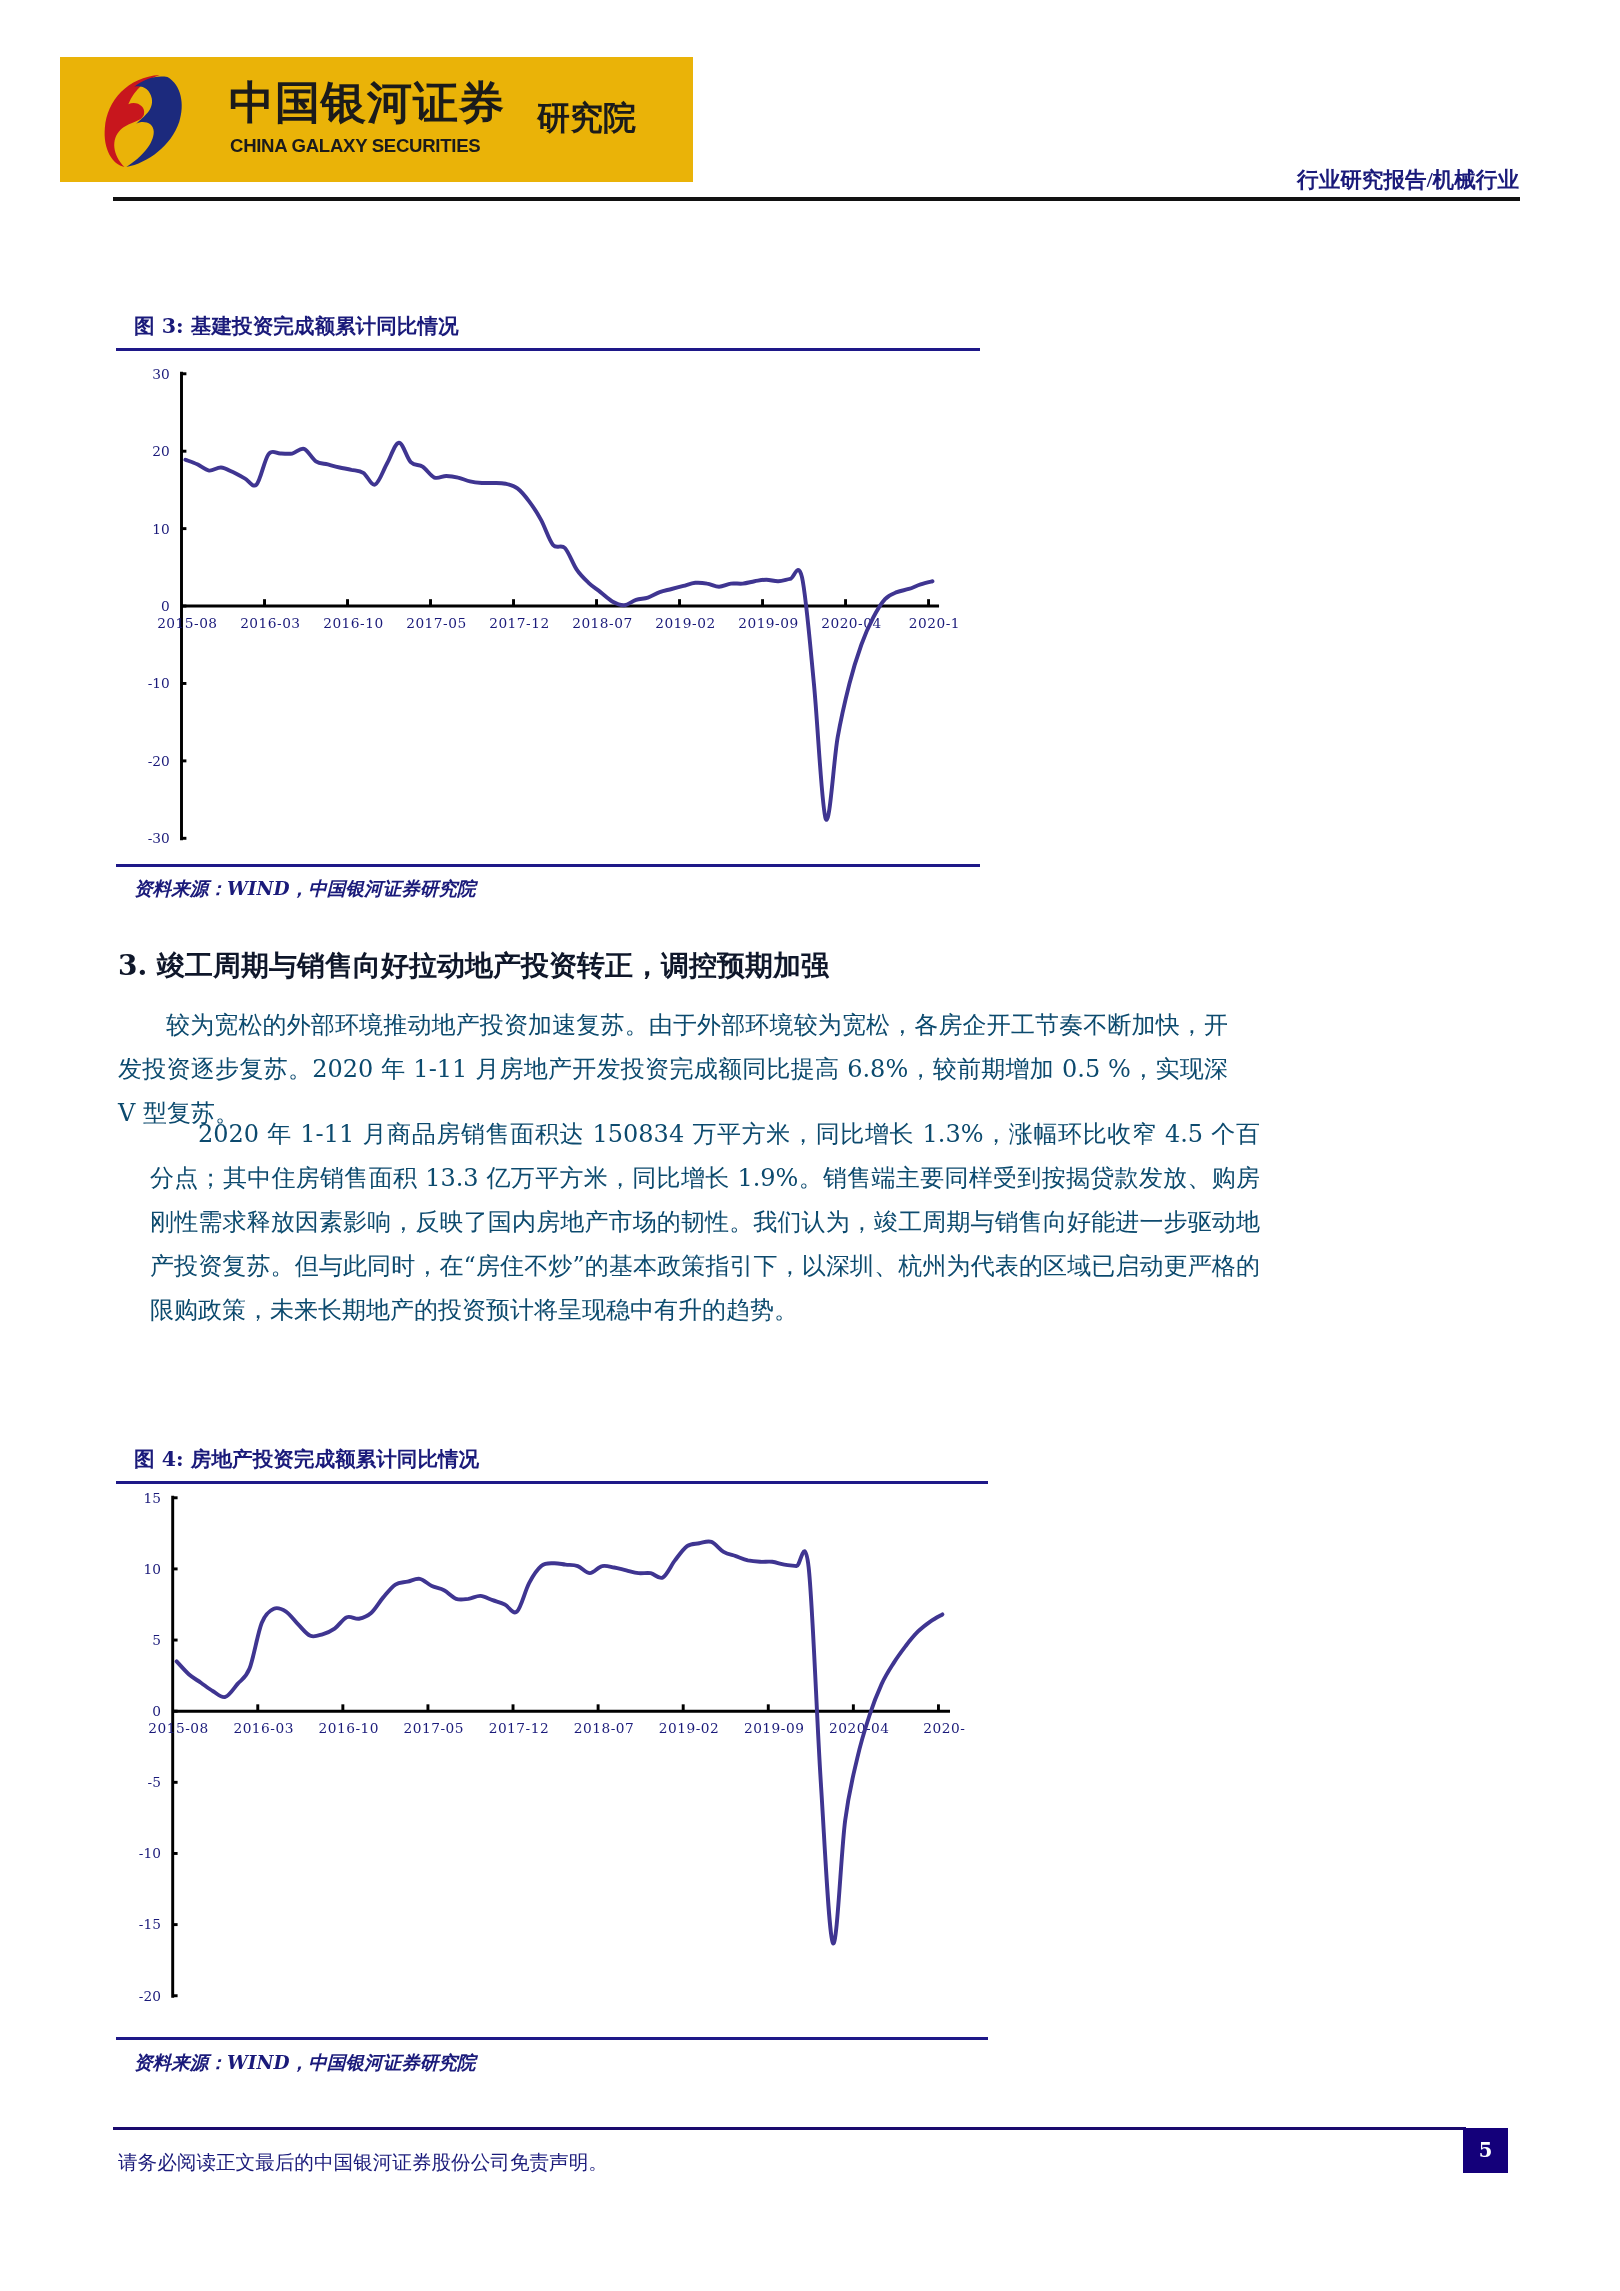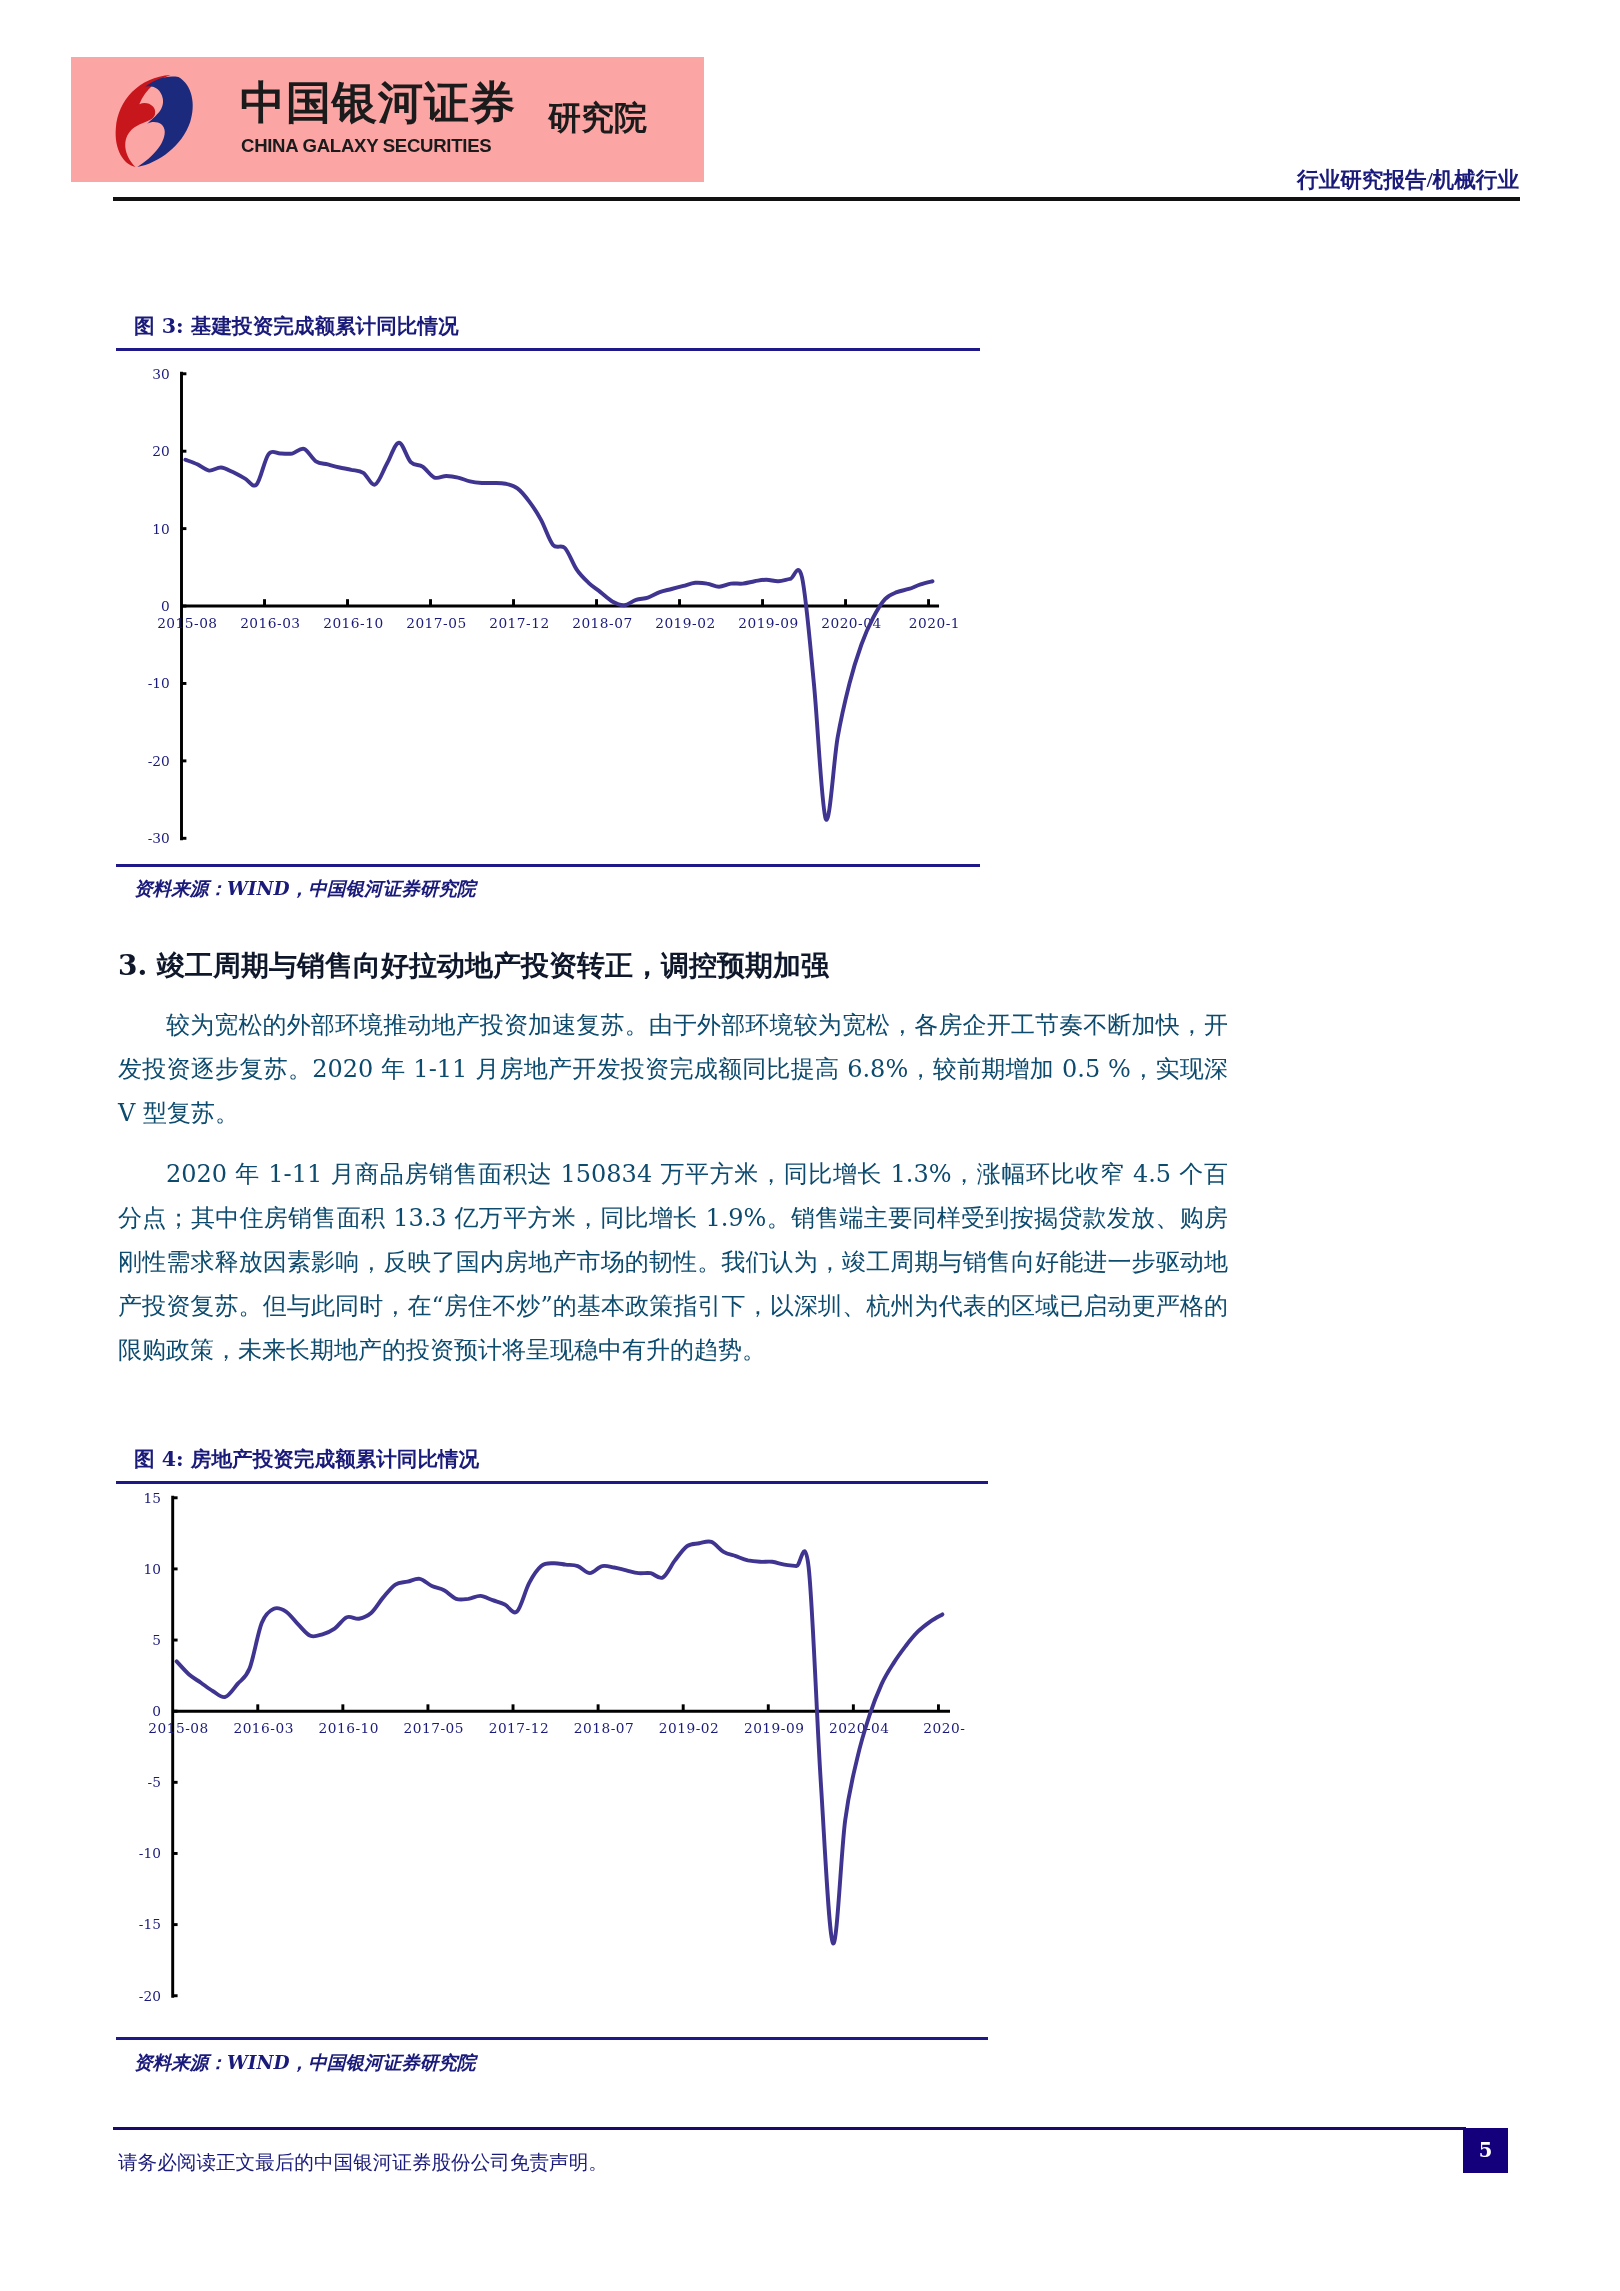--- a/index.html
+++ b/index.html
@@ -1,21 +1,21 @@
 <!DOCTYPE html>
 <html><head>
 <meta charset="utf-8">
 <style>
   html, body { margin: 0; padding: 0; background: #ffffff; }
   body { width: 1620px; height: 2292px; position: relative; overflow: hidden;
          font-family: "DejaVu Serif", "Liberation Serif", serif; color: #1a1a6e; }
   .abs { position: absolute; }
 
   
-  .logo-block { left: 71px; top: 57px; width: 633px; height: 125px; background: #fca5a5; }
+  .logo-block { left: 60px; top: 57px; width: 633px; height: 125px; background: #eab308; }
   .logo-mark { left: 39px; top: 13.7px; width: 88px; height: 98px; }
   .logo-cn { left: 169px; top: 15.7px; font-family: "DejaVu Sans", sans-serif; font-weight: bold;
              font-size: 45px; color: #1b1b1b; letter-spacing: 1px; white-space: nowrap; }
   .logo-en { left: 170px; top: 78px; font-family: "Liberation Sans", sans-serif; font-weight: bold;
              font-size: 18.6px; color: #1b1b1b; white-space: nowrap; letter-spacing: -0.3px; }
   .logo-inst { left: 477px; top: 39px; font-family: "DejaVu Sans", sans-serif; font-weight: bold;
                font-size: 33px; color: #1b1b1b; white-space: nowrap; }
   .report-type { right: 101px; top: 165px; font-size: 21.6px; font-weight: bold; color: #1a1a7a;
                  font-family: Liberation Serif, serif; white-space: nowrap; }
   .header-rule { left: 113px; top: 197px; width: 1407px; height: 3.9px; background: #111; }
@@ -91,21 +91,21 @@
     <text x="758.6" y="280" text-anchor="middle" font-size="14" fill="#1a1a7a" letter-spacing="0.5">2020-04</text>
     <line x1="837.3" y1="258" x2="837.3" y2="251" stroke="#000" stroke-width="3"></line>
     <text x="843.3" y="280" text-anchor="middle" font-size="14" fill="#1a1a7a" letter-spacing="0.5">2020-1</text>
     <path d="M79.0,108.7 C81.0,109.5 87.1,111.6 91.1,113.4 C95.1,115.3 99.2,119.2 103.2,119.8 C107.2,120.3 111.3,116.3 115.3,116.6 C119.3,116.9 123.4,119.5 127.4,121.3 C131.4,123.2 135.5,125.5 139.5,127.7 C143.5,129.8 147.6,138.1 151.6,134.0 C155.6,129.9 159.7,108.4 163.7,103.2 C167.7,97.9 171.8,102.5 175.8,102.4 C179.8,102.2 183.9,103.2 187.9,102.4 C191.9,101.6 196.0,96.3 200.0,97.6 C204.0,98.9 208.1,107.6 212.1,110.3 C216.1,112.9 220.2,112.4 224.2,113.4 C228.2,114.5 232.3,115.7 236.3,116.6 C240.3,117.5 244.4,118.0 248.4,119.0 C252.4,119.9 256.5,119.6 260.5,122.1 C264.5,124.6 268.6,135.6 272.6,134.0 C276.6,132.4 280.7,119.8 284.7,112.6 C288.7,105.5 292.8,91.6 296.8,91.3 C300.8,91.0 304.9,107.0 308.9,111.1 C312.9,115.1 317.0,113.2 321.0,115.8 C325.0,118.4 329.1,125.3 333.1,126.9 C337.1,128.4 341.2,125.3 345.2,125.3 C349.2,125.3 353.3,125.9 357.3,126.9 C361.3,127.8 365.4,129.9 369.4,130.8 C373.4,131.7 377.5,132.1 381.5,132.4 C385.5,132.7 389.6,132.3 393.6,132.4 C397.6,132.5 401.7,132.3 405.7,133.2 C409.7,134.1 413.8,134.9 417.8,137.9 C421.8,140.9 425.9,146.0 429.9,151.4 C433.9,156.7 438.0,162.9 442.0,170.3 C446.0,177.7 450.1,190.8 454.1,195.6 C458.1,200.3 462.2,194.5 466.2,198.8 C470.2,203.0 474.3,214.9 478.3,220.9 C482.3,226.8 486.4,230.5 490.4,234.3 C494.4,238.1 498.5,240.6 502.5,243.8 C506.5,246.9 510.6,251.0 514.6,253.3 C518.6,255.5 522.7,257.5 526.7,257.2 C530.7,256.9 534.8,253.0 538.8,251.7 C542.8,250.4 546.9,250.6 550.9,249.3 C554.9,248.0 559.0,245.2 563.0,243.8 C567.0,242.3 571.1,241.7 575.1,240.6 C579.1,239.6 583.2,238.5 587.2,237.5 C591.2,236.4 595.3,234.7 599.3,234.3 C603.3,233.9 607.4,234.4 611.4,235.1 C615.4,235.7 619.5,238.3 623.5,238.3 C627.5,238.3 631.6,235.6 635.6,235.1 C639.6,234.6 643.7,235.5 647.7,235.1 C651.7,234.7 655.8,233.4 659.8,232.7 C663.8,232.1 667.9,231.1 671.9,231.1 C675.9,231.1 680.0,232.9 684.0,232.7 C688.0,232.6 692.1,231.0 696.1,230.3 C700.1,229.7 704.2,211.0 708.2,228.8 C712.2,246.5 716.3,295.9 720.3,337.0 C724.3,378.1 728.4,466.0 732.4,475.3 C736.4,484.5 740.5,415.3 744.5,392.3 C748.5,369.3 752.6,352.8 756.6,337.0 C760.6,321.2 764.7,308.7 768.7,297.5 C772.7,286.3 776.8,277.6 780.8,269.9 C784.8,262.1 788.9,255.2 792.9,250.9 C796.9,246.5 801.0,245.5 805.0,243.8 C809.0,242.1 813.1,241.9 817.1,240.6 C821.1,239.3 825.2,237.2 829.2,235.9 C833.2,234.6 839.3,233.2 841.3,232.7" fill="none" stroke="#3f3591" stroke-width="4" stroke-linejoin="round" stroke-linecap="round"></path>
   </svg>
 <div class="abs fig-rule" style="left:116px; top:864px; width:864px;"></div>
 <div class="abs fig-source" style="left:134px; top:876px;">资料来源：WIND，中国银河证券研究院</div>
 
 <div class="abs section-heading">3. 竣工周期与销售向好拉动地产投资转正，调控预期加强</div>
 <div class="abs para" style="top:1003px;">较为宽松的外部环境推动地产投资加速复苏。由于外部环境较为宽松，各房企开工节奏不断加快，开发投资逐步复苏。2020 年 1-11 月房地产开发投资完成额同比提高 6.8%，较前期增加 0.5 %，实现深 V 型复苏。</div>
-<div class="abs para" style="top:1152px;">2020 年 1-11 月商品房销售面积达 150834 万平方米，同比增长 1.3%，涨幅环比收窄 4.5 个百分点；其中住房销售面积 13.3 亿万平方米，同比增长 1.9%。销售端主要同样受到按揭贷款发放、购房刚性需求释放因素影响，反映了国内房地产市场的韧性。我们认为，竣工周期与销售向好能进一步驱动地产投资复苏。但与此同时，在“房住不炒”的基本政策指引下，以深圳、杭州为代表的区域已启动更严格的限购政策，未来长期地产的投资预计将呈现稳中有升的趋势。</div>
+<div class="abs para" style="top:1112px;margin-left:32px;">2020 年 1-11 月商品房销售面积达 150834 万平方米，同比增长 1.3%，涨幅环比收窄 4.5 个百分点；其中住房销售面积 13.3 亿万平方米，同比增长 1.9%。销售端主要同样受到按揭贷款发放、购房刚性需求释放因素影响，反映了国内房地产市场的韧性。我们认为，竣工周期与销售向好能进一步驱动地产投资复苏。但与此同时，在“房住不炒”的基本政策指引下，以深圳、杭州为代表的区域已启动更严格的限购政策，未来长期地产的投资预计将呈现稳中有升的趋势。</div>
 
 <div class="abs fig-title" style="left:134px; top:1445px;">图 4:  房地产投资完成额累计同比情况</div>
 <div class="abs fig-rule" style="left:116px; top:1481px; width:872px;"></div>
 <svg class="abs" id="chart4" style="left:108px; top:1485px;" width="892" height="549" viewBox="0 0 910 560">
     <line x1="66" y1="11" x2="66" y2="523" stroke="#000" stroke-width="3"></line>
     <line x1="66" y1="13" x2="71" y2="13" stroke="#000" stroke-width="3"></line>
     <text x="54" y="18" text-anchor="end" font-size="14" fill="#1a1a7a">15</text>
     <line x1="66" y1="85.57142857142857" x2="71" y2="85.57142857142857" stroke="#000" stroke-width="3"></line>
     <text x="54" y="90.57142857142857" text-anchor="end" font-size="14" fill="#1a1a7a">10</text>
     <line x1="66" y1="158.14285714285714" x2="71" y2="158.14285714285714" stroke="#000" stroke-width="3"></line>

